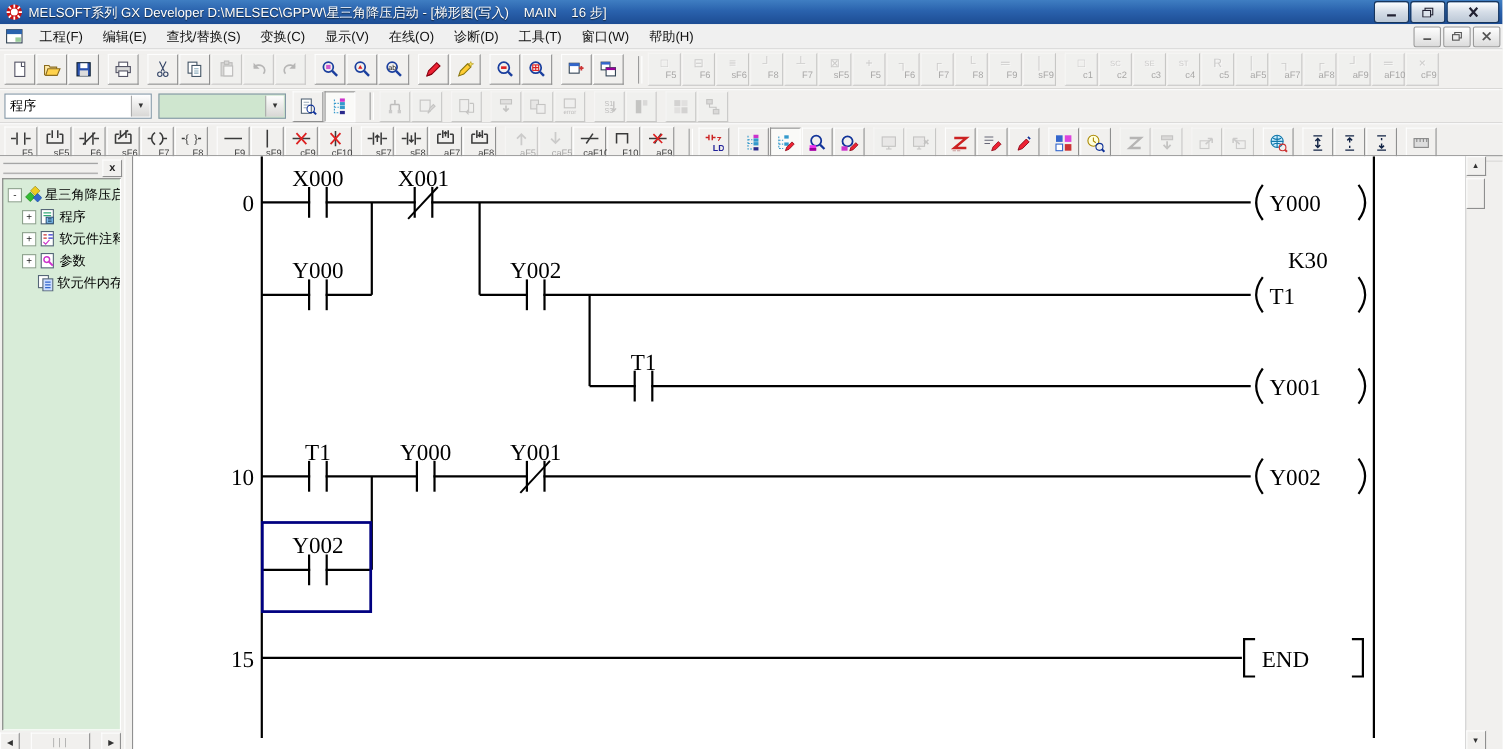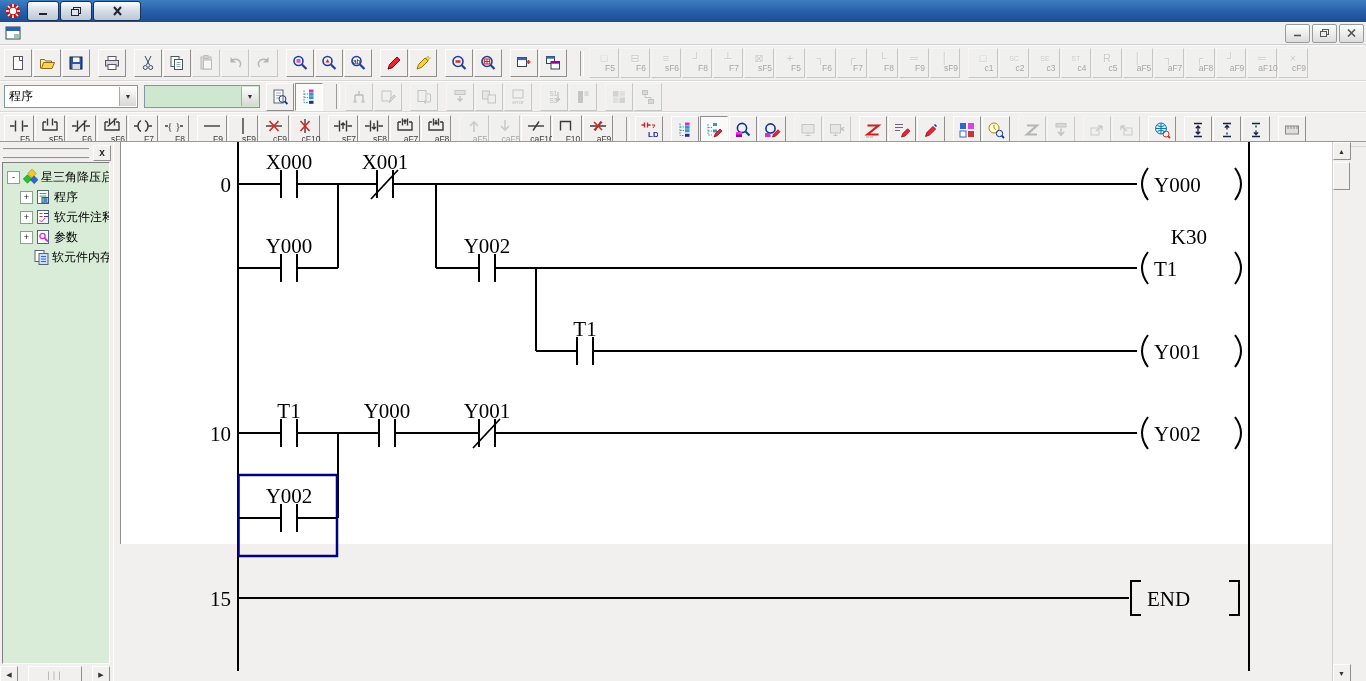--- a/index.html
+++ b/index.html
@@ -58,37 +58,38 @@
     display:flex;align-items:center;justify-content:center;font-size:9px;line-height:9px;color:#222;margin-right:2px;}
   .trow svg{flex:none;margin-right:3px;}
   .trow .tlabel{font-size:12px;color:#000;}
   #hscroll{position:absolute;left:0;right:3px;bottom:0;height:16px;background:#f0efed;display:flex;}
   .sbtn{width:16px;height:16px;border:1px solid;border-color:#fdfdfd #8f8f8f #8f8f8f #fdfdfd;
     background:#f1f0ee;display:flex;align-items:center;justify-content:center;font-size:7px;color:#333;flex:none;}
   #hthumb{width:52px;height:16px;margin-left:10px;border:1px solid;border-color:#fdfdfd #8f8f8f #8f8f8f #fdfdfd;
     background:#f1f0ee;display:flex;align-items:center;justify-content:center;font-size:7px;color:#888;letter-spacing:1px;}
   #hspacer{flex:1;} 
   #splitter{position:absolute;left:113px;top:0;width:7px;height:540px;background:#f1f0ee;border-left:1px solid #fff;}
-  #ladderpane{position:absolute;left:120px;top:0;width:1229px;height:402px;background:#fff;
+  #ladderpane{position:absolute;left:120px;top:0;width:1229px;height:540px;background:#fff;
     border-left:1px solid #909090;}
   #vscroll{position:absolute;right:0;top:0;width:17px;height:540px;background:#f1f0ee;
     border-left:1px solid #d0d0d0;display:flex;flex-direction:column;align-items:center;}
   #vthumb{width:15px;height:26px;margin-top:2px;border:1px solid;border-color:#fdfdfd #8f8f8f #8f8f8f #fdfdfd;background:#f1f0ee;}
   #vspacer{flex:1;}
   #ladder-svg text{font-family:"Liberation Serif","DejaVu Serif",serif;}
 </style>
 </head>
 <body>
 
 <div id="titlebar">
   <svg id="app-icon" viewBox="0 0 16 16">
     <circle cx="8" cy="8" r="7" fill="#c11"></circle>
       <circle cx="8" cy="8" r="3.2" fill="#fff"></circle>
     <path d="M8 1v3M8 12v3M1 8h3M12 8h3M3 3l2 2M11 11l2 2M13 3l-2 2M5 11l-2 2" stroke="#fff" stroke-width="1.6"></path>
   </svg>
+  <span id="title-text">MELSOFT系列 GX Developer D:\MELSEC\GPPW\星三角降压启动 - [梯形图(写入)    MAIN    16 步]</span>
   <span class="wbtn min">
     <svg width="12" height="9" viewBox="0 0 12 9">
         <path d="M2 7h8" stroke="#223" stroke-width="2"></path>
       </svg>
     </span>
   <span class="wbtn max">
     <svg width="12" height="10" viewBox="0 0 12 10">
         <rect x="3.5" y="1.5" width="7" height="6" fill="none" stroke="#223"></rect>
         <rect x="1.5" y="3.5" width="7" height="6" fill="#dde4ec" stroke="#223"></rect>
       </svg>
@@ -99,20 +100,21 @@
       </svg>
     </span>
 </div>
 
 <div id="menubar">
   <svg id="mdi-icon" viewBox="0 0 16 14">
     <rect x="1" y="1" width="14" height="12" fill="#fff" stroke="#345"></rect>
     <rect x="1" y="1" width="14" height="4" fill="#2a62ad"></rect>
     <rect x="9" y="8" width="5" height="4" fill="#9c9"></rect>
   </svg>
+  <span id="menu-items"><span class="menu-item">工程(F)</span><span class="menu-item">编辑(E)</span><span class="menu-item">查找/替换(S)</span><span class="menu-item">变换(C)</span><span class="menu-item">显示(V)</span><span class="menu-item">在线(O)</span><span class="menu-item">诊断(D)</span><span class="menu-item">工具(T)</span><span class="menu-item">窗口(W)</span><span class="menu-item">帮助(H)</span></span>
   <span class="spacer"></span>
   <span class="mdibtn">
     <svg width="10" height="8" viewBox="0 0 10 8">
         <path d="M1 6.5h7" stroke="#555" stroke-width="1.6"></path>
       </svg>
     </span>
   <span class="mdibtn">
     <svg width="10" height="9" viewBox="0 0 10 9">
         <rect x="2.5" y="0.5" width="6" height="5" fill="none" stroke="#555"></rect>
         <rect x="0.5" y="2.5" width="6" height="5" fill="#eee" stroke="#555"></rect>

